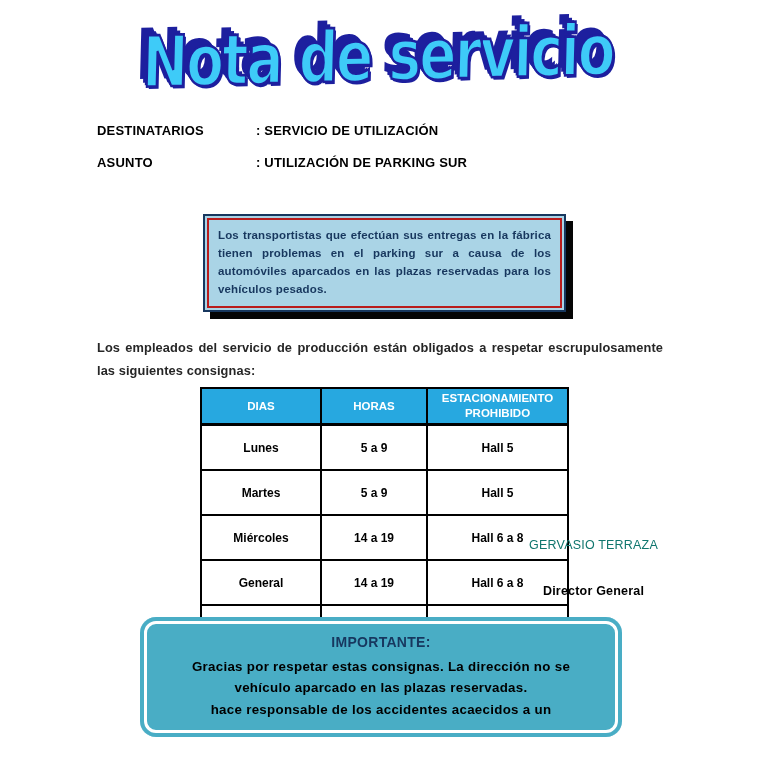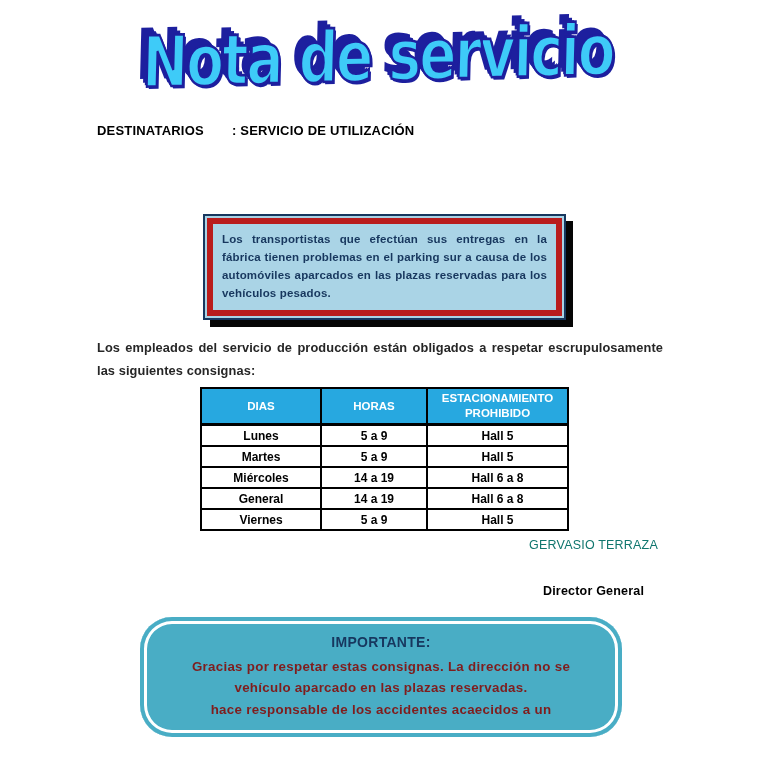--- a/index.html
+++ b/index.html
@@ -27,21 +27,21 @@
       -7px -6px 0 #1d1f9e,
       -4px -3px 0 #1d1f9e,
       -2px -1px 0 #1d1f9e,
        2px  2px 0 #1d1f9e;
     transform: scaleY(1.28) rotate(-1.2deg) skewX(-3deg);
     transform-origin: center center;
   }
 
   
   .fields { position: absolute; left: 97px; top: 123px; width: 560px; }
-  .field-row { display: flex; margin-bottom: 17px; }
+  .field-row { display: flex; margin-bottom: 17px; gap: 24px; }
   .field-label {
     width: 135px; flex: 0 0 135px;
     font-size: 13px; font-weight: bold; color: #000000;
     letter-spacing: 0.2px;
   }
   .field-value {
     font-size: 13px; font-weight: bold; color: #000000;
     letter-spacing: 0.2px;
   }
 
@@ -49,21 +49,21 @@
   .notice-box {
     position: absolute;
     left: 203px; top: 214px; width: 363px;
     box-sizing: border-box;
     background: #aad4e6;
     border: 2px solid #17375e;
     box-shadow: 7px 7px 0 0 #050505;
   }
   .notice-inner {
     margin: 2px;
-    border: 6px solid #b91c1c;
+    border: 2px solid #b91c1c;
     padding: 6px 9px 7px 9px;
     font-size: 11.5px; font-weight: bold;
     color: #17375e;
     text-align: justify;
     line-height: 1.58;
     letter-spacing: 0.15px;
   }
 
   
   .intro {
@@ -96,21 +96,21 @@
     line-height: 1.3;
     border-bottom-width: 3px;
     padding: 0 4px;
   }
   .schedule td {
     background: #ffffff;
     color: #000000;
     font-size: 12px;
     font-weight: bold;
     height: 19px;
-    padding: 0 4px;
+    padding: 12px 4px;
   }
   .col-dias { width: 110px; }
   .col-horas { width: 96px; }
   .col-est  { width: 131px; }
 
   
   .signature {
     position: absolute;
     top: 538px; right: 99px;
     text-align: center;
@@ -125,53 +125,57 @@
     letter-spacing: 0.2px;
   }
 
   
   .important-box {
     position: absolute;
     left: 140px; top: 617px;
     width: 482px; height: 120px;
     box-sizing: border-box;
     background: #49adc5;
-    border-radius: 32px;
+    border-radius: 16px;
     box-shadow:
       inset 0 0 0 4px #49adc5,
       inset 0 0 0 7px #ffffff;
     padding-top: 17px;
   }
   .important-heading {
     text-align: center;
     font-size: 14px; font-weight: bold;
     color: #17375e;
     letter-spacing: 0.3px;
     margin-bottom: 6px;
   }
   .important-line {
     text-align: center;
     font-size: 13.3px; font-weight: 600;
-    color: #7f1d1d;
+    color: #000000;
     line-height: 1.6;
     letter-spacing: 0.3px;
   }
 </style>
 </head>
 <body>
 
 <div class="wordart">
   <span>Nota de servicio</span>
 </div>
 
 <div class="fields">
   <div class="field-row">
     <div class="field-label">DESTINATARIOS</div>
     <div class="field-value">: SERVICIO DE UTILIZACIÓN</div>
   </div>
+  <div class="field-row">
+    <div class="field-label">ASUNTO</div>
+    <div class="field-value">: UTILIZACIÓN DE PARKING SUR</div>
+  </div>
 </div>
 
 <div class="notice-box">
   <div class="notice-inner">Los transportistas que efectúan sus entregas en la fábrica tienen problemas en el parking sur  a causa de los automóviles aparcados en las plazas reservadas para los vehículos pesados.</div>
 </div>
 
 <div class="intro">Los empleados del servicio de producción están obligados a respetar escrupulosamente las siguientes consignas:</div>
 
 <table class="schedule">
   <thead>

